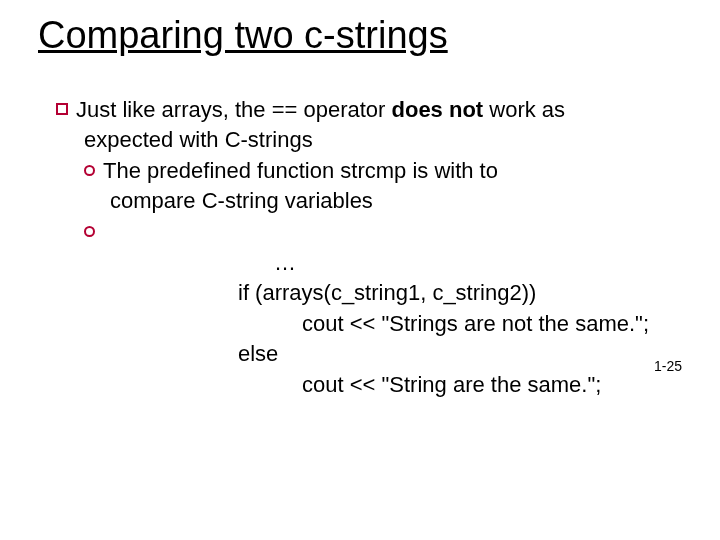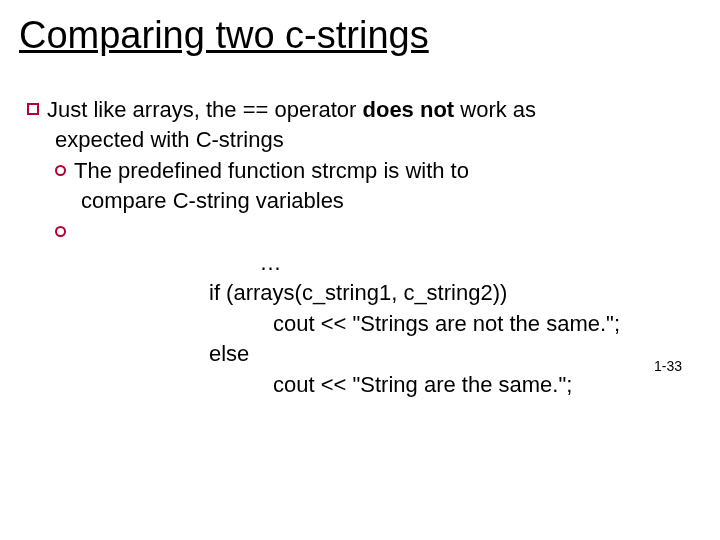--- a/index.html
+++ b/index.html
@@ -10,33 +10,34 @@
     background: #fff;
     font-family: "Comic Sans MS", "Comic Sans", cursive, sans-serif;
     color: #000;
     position: relative;
   }
   .slide {
     width: 720px;
     height: 404px;
     position: relative;
     box-sizing: border-box;
-    padding: 14px 30px 0 19px;
+    padding: 14px 30px 0 38px;
   }
   .title {
     font-size: 38px;
     font-weight: 400;
     text-decoration: underline;
     margin: 0 0 38px 0;
     line-height: 1.15;
   }
   .line {
     font-size: 22px;
     line-height: 1.3;
     margin-bottom: 2px;
+    margin-left: 10px;
   }
   .body {
     padding-left: 8px;
     padding-right: 4px;
   }
   .bullet-sq {
     display: inline-block;
     width: 12px;
     height: 12px;
     border: 2px solid #b40033;
@@ -98,14 +99,14 @@
     <div class="line indent-code3" style="text-align:center; padding-left:0;">
       <span style="display:inline-block; width:320px; text-align:left; padding-left:126px;">…</span>
     </div>
     <div class="line indent-code">if (arrays(c_string1, c_string2))</div>
     <div class="line indent-code2">cout &lt;&lt; "Strings are not the same.";</div>
     <div class="line indent-code">else</div>
     <div class="line indent-code2">cout &lt;&lt; "String are the same.";</div>
 
   </div>
 
-  <div class="footer">1-33</div>
+  <div class="footer">1-25</div>
 </div>
 
 </body></html>

